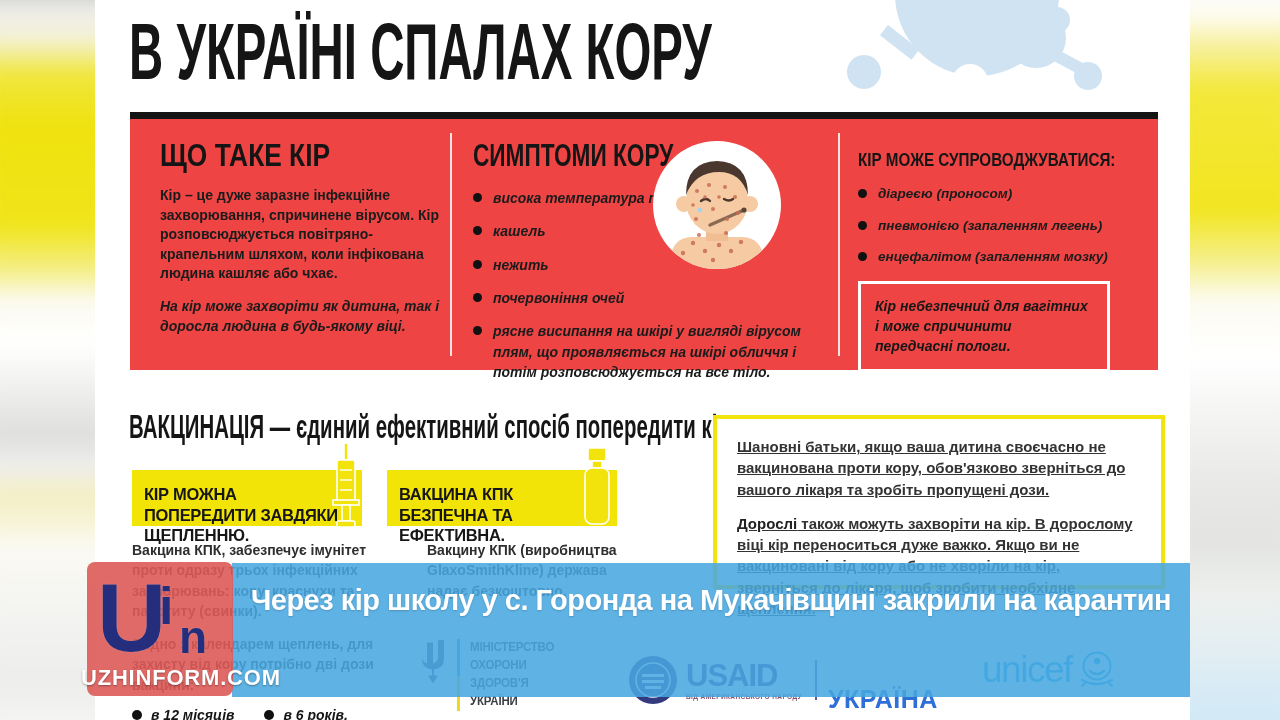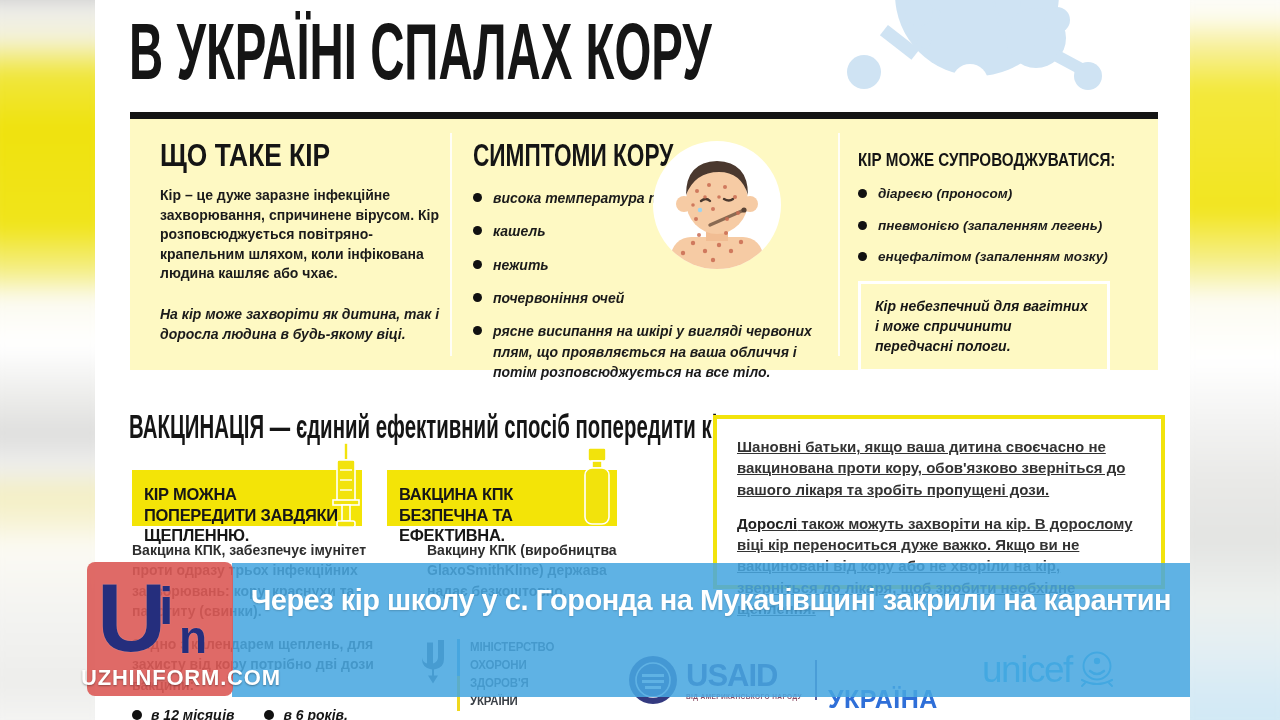--- a/index.html
+++ b/index.html
@@ -24,27 +24,27 @@
   
   #poster { position:absolute; left:95px; top:0; width:1095px; height:504px; background:#ffffff; z-index:1; }
 
   .cond { white-space:nowrap; transform-origin:0 0; display:inline-block; font-weight:bold; color:#151515; }
 
   #title { position:absolute; left:34px; top:12px; font-size:79px; line-height:1; transform:scaleX(0.60); letter-spacing:0; }
 
   #virus { position:absolute; left:745px; top:0; }
 
   #yellow-panel { position:absolute; left:35px; top:112px; width:1028px; height:258px;
-    background:#fef9c3; border-top:7px solid #141414; }
+    background:#ef4444; border-top:7px solid #141414; }
   .panel-divider { position:absolute; top:14px; bottom:14px; width:2px; background:rgba(255,255,255,0.85); }
 
   .ycol { position:absolute; top:20px; }
   .ycol h2 { font-size:30px; line-height:1.1; }
   .ybody { margin-top:13px; font-size:14px; font-weight:bold; color:#1b1b1b; line-height:1.4; }
-  .ynote { margin-top:20px; font-size:14px; font-weight:bold; font-style:italic; color:#1b1b1b; line-height:1.45; }
+  .ynote { margin-top:12px; font-size:14px; font-weight:bold; font-style:italic; color:#1b1b1b; line-height:1.45; }
   .ybullets { margin-top:15px; list-style:none; }
   .ybullets li { display:flex; gap:11px; font-size:14px; font-weight:bold; font-style:italic;
     color:#1b1b1b; line-height:1.45; margin-bottom:13px; }
   .ybullets li .dot { width:9px; height:9px; border-radius:50%; background:#111; flex:0 0 9px; margin-top:5px; }
 
   #col-what  { left:30px; width:288px; }
   #col-symp  { left:343px; width:372px; }
   #col-comp  { left:728px; width:282px; }
   #col-comp .ybullets { margin-top:12px; }
   #col-comp .ybullets li { font-size:13.5px; margin-bottom:12px; }
@@ -166,21 +166,21 @@
           <li>
               <span class="dot"></span>
               <span>нежить</span>
             </li>
           <li>
               <span class="dot"></span>
               <span>почервоніння очей</span>
             </li>
           <li style="width:365px;">
               <span class="dot"></span>
-              <span>рясне висипання на шкірі у вигляді червоних плям, що проявляється на ваша обличчя і потім розповсюджується на все тіло.</span>
+              <span>рясне висипання на шкірі у вигляді вірусом плям, що проявляється на шкірі обличчя і потім розповсюджується на все тіло.</span>
             </li>
         </ul>
       </div>
 
       <svg id="boy" width="128" height="128" viewBox="0 0 128 128">
         <defs>
             <clipPath id="boyclip">
               <circle cx="64" cy="64" r="64"></circle>
             </clipPath>
           </defs>

